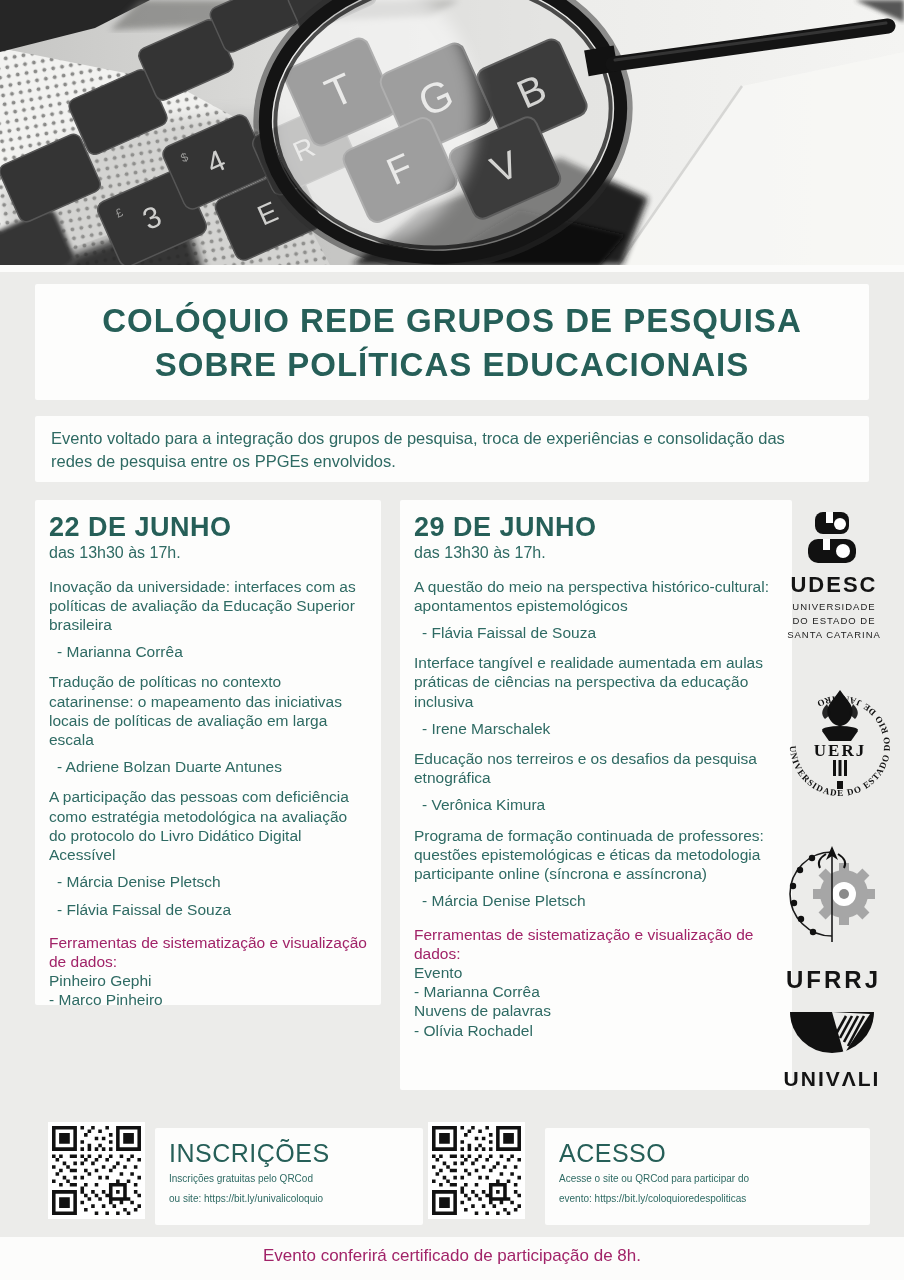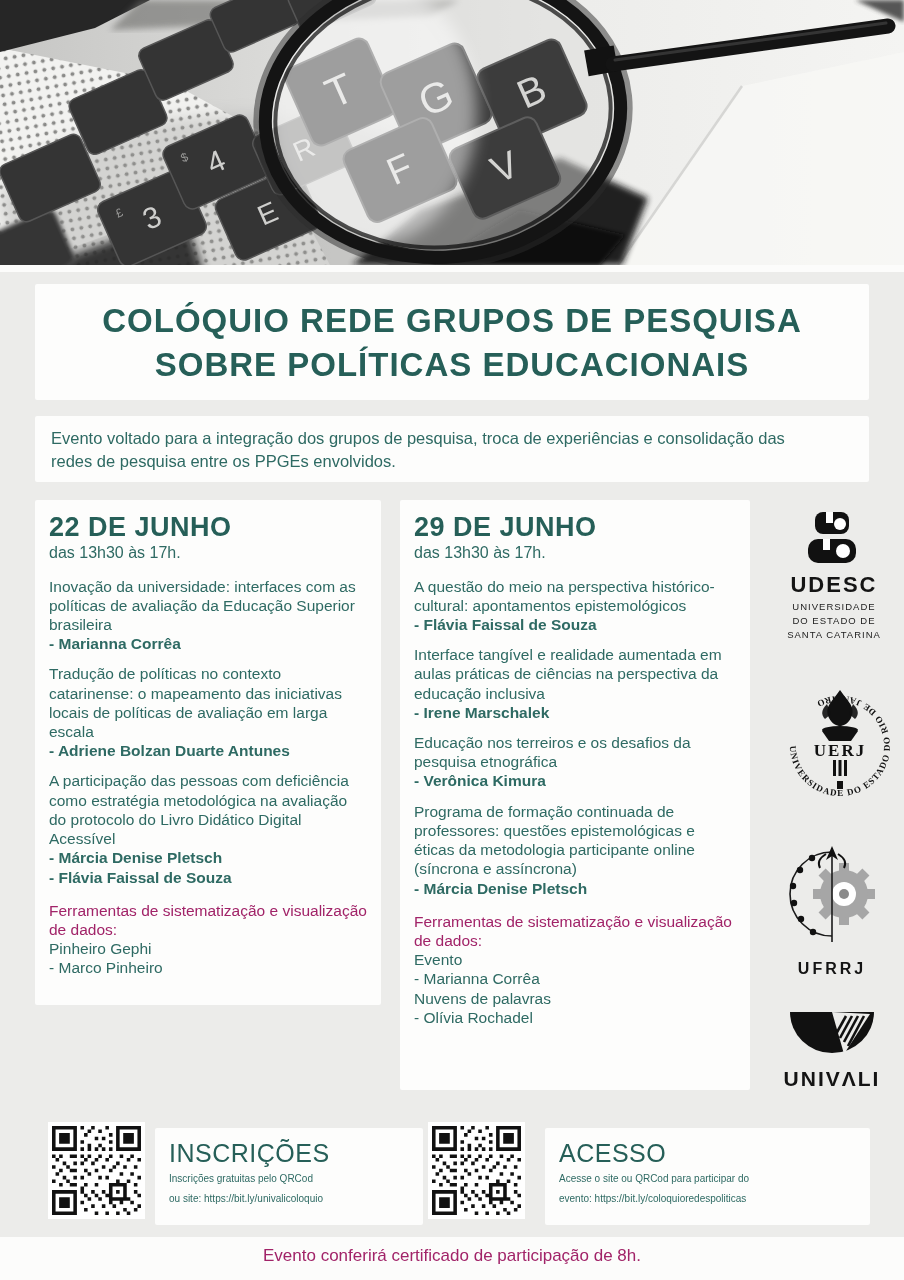--- a/index.html
+++ b/index.html
@@ -31,42 +31,42 @@
     color:var(--teal-h);line-height:44px;
   }
 
   
   #desc-card{left:35px;top:416px;width:834px;height:66px;padding:11px 16px;}
   #desc-card .line{display:block;font-size:16.5px;line-height:23px;color:var(--teal-t);}
 
   
   .session-card{padding:13px 14px;font-size:15.5px;line-height:1.24;overflow:hidden;}
   #session-left{left:35px;top:500px;width:346px;height:505px;}
-  #session-right{left:400px;top:500px;width:350px;height:590px;}
+  #session-right{left:400px;top:500px;width:392px;height:590px;}
   .session-date{font-size:27px;font-weight:600;letter-spacing:.5px;color:var(--teal-h);line-height:1.1;}
   .session-time{font-size:16px;margin-bottom:14px;color:var(--teal-t);}
   .talk{margin-bottom:11px;}
   .talk-title{margin:0;color:var(--teal-t);}
-  .talk-speaker{margin:0;font-weight:700;color:var(--teal-t);}
+  .talk-speaker{margin:8px;font-weight:400;color:var(--teal-t);}
   .tools-heading{margin:14px 0 0 0;color:var(--magenta);}
   .tool-line{margin:0;color:var(--teal-t);}
 
   
   #notice-card{left:35px;top:1020px;width:346px;height:77px;padding:13px 14px;}
   #notice-title{font-size:21px;font-weight:700;color:var(--magenta);line-height:1.2;}
   #notice-sub{font-size:13.8px;color:var(--magenta);margin-top:3px;}
 
   
   .logo-block{text-align:center;color:var(--ink);}
   #logo-udesc{left:778px;top:512px;width:112px;}
   #logo-udesc .wordmark{font-size:22px;font-weight:700;letter-spacing:2px;margin-top:2px;}
   #logo-udesc .sub{font-size:9.5px;letter-spacing:1px;line-height:1.45;color:#1c1c1c;margin-top:2px;}
   #logo-uerj{left:778px;top:674px;width:124px;height:152px;}
   #logo-ufrrj{left:786px;top:846px;width:92px;}
-  #logo-ufrrj .wordmark{font-size:16px;font-weight:700;letter-spacing:3px;margin-top:10px;text-align:center;}
+  #logo-ufrrj .wordmark{font-size:24px;font-weight:700;letter-spacing:3px;margin-top:16px;text-align:center;}
   #logo-univali{left:778px;top:1008px;width:108px;}
   #logo-univali .wordmark{font-size:21px;font-weight:700;letter-spacing:2px;margin-top:3px;}
 
   
   .qr-box{background:#fff;padding:4px;}
   #qr-inscricoes{left:48px;top:1122px;width:97px;height:97px;}
   #qr-acesso{left:428px;top:1122px;width:97px;height:97px;}
   .qr-card{padding:10px 14px;}
   #card-inscricoes{left:155px;top:1128px;width:268px;height:97px;}
   #card-acesso{left:545px;top:1128px;width:325px;height:97px;}

